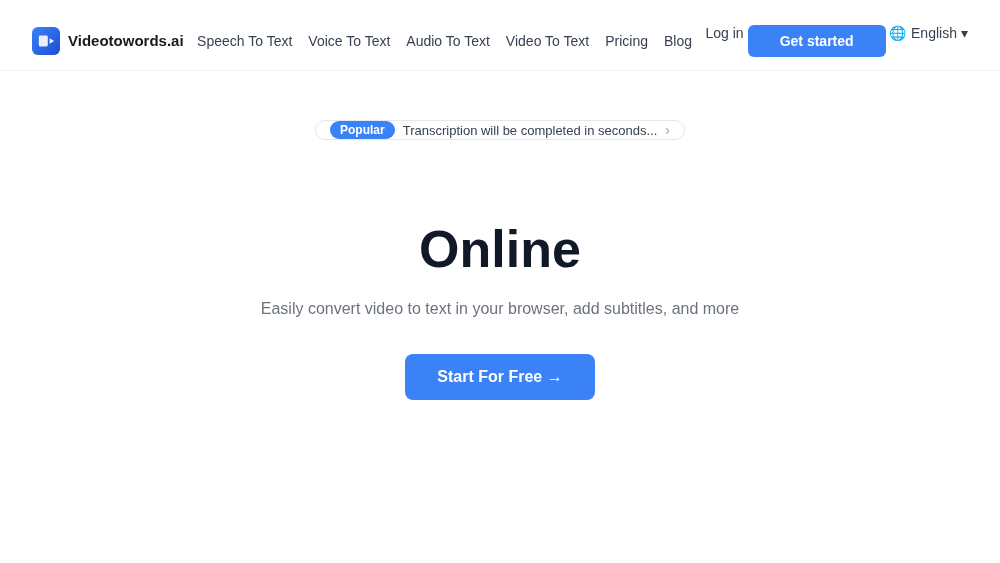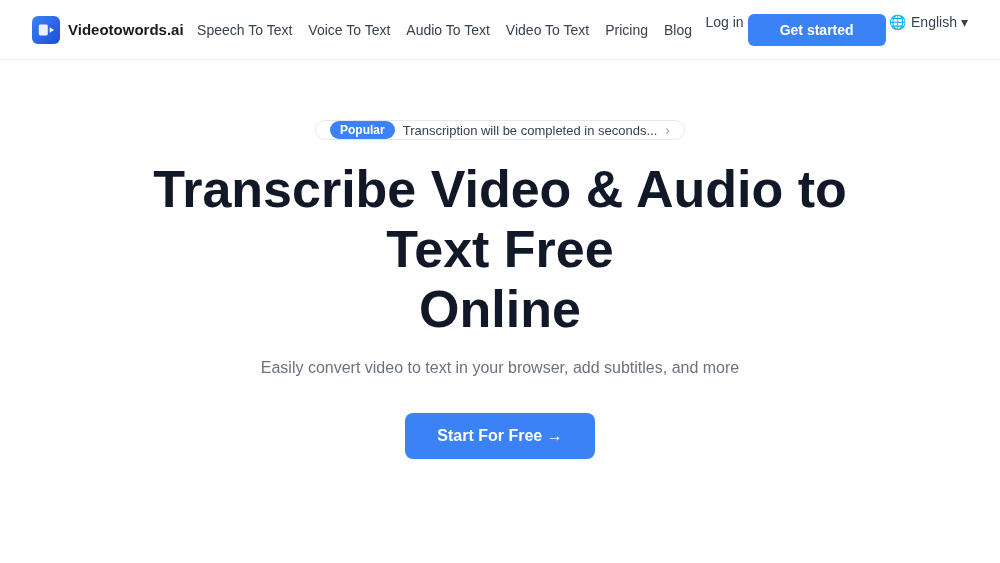--- a/index.html
+++ b/index.html
@@ -2,21 +2,21 @@
 <html><head>
   <meta charset="utf-8">
   <style>
     * { margin: 0; padding: 0; box-sizing: border-box; }
     body { font-family: -apple-system, BlinkMacSystemFont, 'Segoe UI', sans-serif; background: #fff; color: #1a1a1a; }
 
     
     nav {
       display: flex; align-items: center; justify-content: space-between;
       padding: 0 32px; height: 60px; border-bottom: 1px solid #f0f0f0;
-      position: sticky; top: 0; background: #fff; z-index: 100;
+      position: sticky; top: 11px; background: #fff; z-index: 100;
     }
     .nav-logo { display: flex; align-items: center; gap: 8px; font-weight: 700; font-size: 15px; color: #1a1a1a; text-decoration: none; }
     .logo-icon {
       width: 28px; height: 28px; background: linear-gradient(135deg, #3b82f6, #1d4ed8);
       border-radius: 6px; display: flex; align-items: center; justify-content: center;
     }
     .logo-icon svg { width: 18px; height: 18px; }
     .nav-links { display: flex; align-items: center; gap: 16px; }
     .nav-links a { text-decoration: none; color: #374151; font-size: 14px; font-weight: 500; }
     .nav-right { display: flex; align-items: flex-start; gap: 4px; }
@@ -83,21 +83,21 @@
 </nav>
 
 <section class="hero">
   <div class="hero-badge">
     <span class="badge-popular">Popular</span>
     <span>Transcription will be completed in seconds...</span>
     <span class="hero-badge-arrow">›</span>
   </div>
 
   <h1>
-    <span>Transcribe Video &amp; Audio to Text Free</span><br>
+    <br>
     <span>Online</span>
   </h1>
 
   <p class="hero-subtitle">Easily convert video to text in your browser, add subtitles, and more</p>
 
   <a class="btn-cta" href="#">Start For Free →</a>
 </section>
 
 <section class="featured">
   

